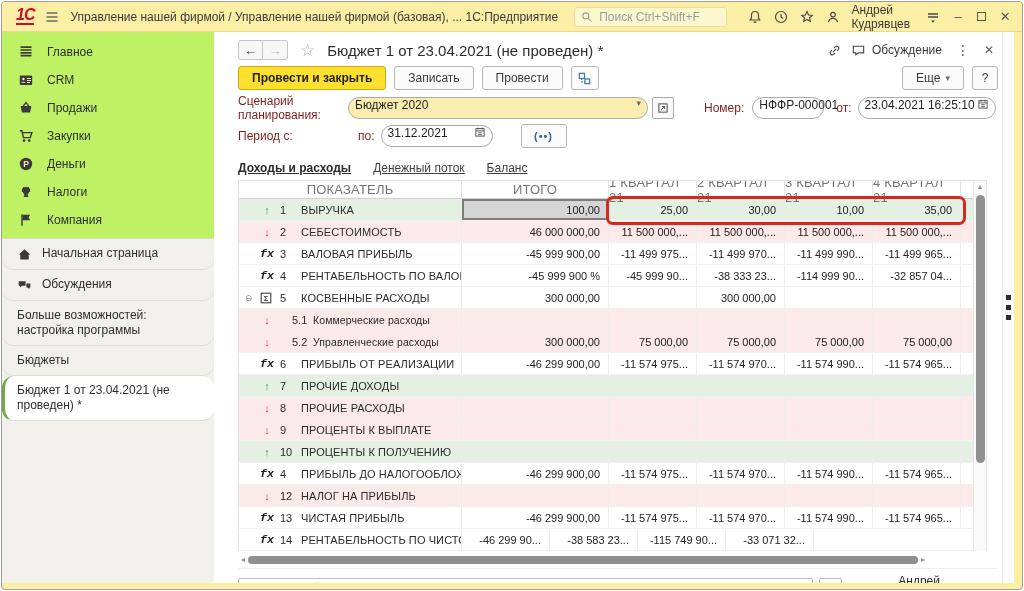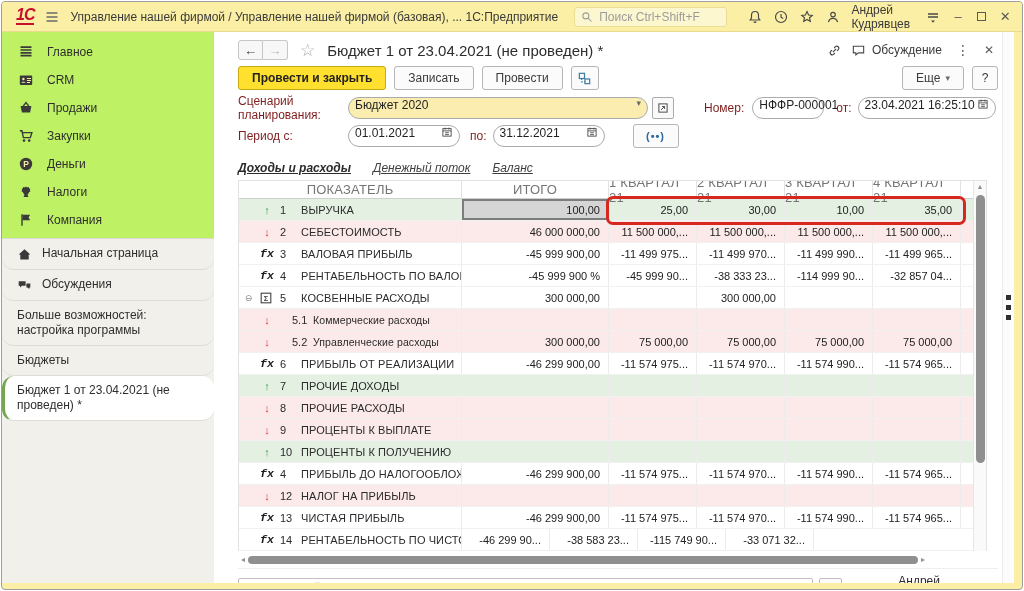--- a/index.html
+++ b/index.html
@@ -65,21 +65,21 @@
     align-items:flex-start; padding:0 6px; color:#1F1F1F; }
   .input.scenario { width:300px; background:#FBEDAF; justify-content:space-between; }
   .input .cal { margin-left:auto; cursor:pointer; display:inline-flex; }
   .openbtn { width:22px; height:22px; border:1px solid #ABABAB; border-radius:2px; background:#F9F9F9;
     margin-left:4px; display:inline-flex; align-items:center; justify-content:center; cursor:pointer; }
   .periodbtn { width:46px; height:24px; border:1px solid #B5B5B5; border-radius:3px; background:#FBFBFB;
     margin-left:28px; color:#2D6A9F; font-weight:bold; text-align:center; cursor:pointer; font-size:11px;
     display:inline-flex; align-items:center; justify-content:center; letter-spacing:1px; }
 
   .tabs { height:30px; flex:0 0 30px; display:flex; align-items:center; gap:22px; padding-top:6px; }
-  .tab { color:#3F3F3F; text-decoration:underline; cursor:pointer;font-style:italic; }
+  .tab { color:#3F3F3F; text-decoration:underline; cursor:pointer; }
   .tab.active { font-weight:bold; color:#2B2B2B; }
 
   
   .grid { position:relative; width:749px; flex:0 0 371px; border:1px solid #E2E2E2; border-bottom:none; overflow:hidden; }
   .g-row { display:flex; height:22px; align-items:stretch; border-bottom:1px solid #F1F1F1; }
   .g-head { display:flex; height:18px; border-bottom:1px solid #CFCFCF; background:#FFFFFF; }
   .hc { font-size:13px; color:#757575; display:flex; align-items:center; justify-content:center;
     border-right:1px solid #E3E3E3; letter-spacing:.2px; }
   .c0 { width:223px; flex:0 0 223px; }
   .c1 { width:147px; flex:0 0 147px; }
@@ -345,29 +345,20 @@
             <svg width="12" height="12" viewBox="0 0 16 16" fill="none" stroke="#4A4A4A" stroke-width="1.2">
                 <rect x="2.5" y="3.5" width="11" height="10"></rect>
                 <path d="M2.5 6.5h11M5.5 2.2v2.6M10.5 2.2v2.6M5.5 9h5M5.5 11.5h5"></path>
               </svg>
           </span>
         </span>
       </div>
 
       <div class="field-row">
         <span class="flabel">Период с:</span>
-        <span class="input" style="width:112px">
-          <span>01.01.2021</span>
-          <span class="cal">
-            <svg width="12" height="12" viewBox="0 0 16 16" fill="none" stroke="#4A4A4A" stroke-width="1.2">
-                <rect x="2.5" y="3.5" width="11" height="10"></rect>
-                <path d="M2.5 6.5h11M5.5 2.2v2.6M10.5 2.2v2.6M5.5 9h5M5.5 11.5h5"></path>
-              </svg>
-          </span>
-        </span>
         <span class="flabel" style="width:auto;flex:0 0 auto;margin:0 6px 0 10px">по:</span>
         <span class="input" style="width:112px">
           <span>31.12.2021</span>
           <span class="cal">
             <svg width="12" height="12" viewBox="0 0 16 16" fill="none" stroke="#4A4A4A" stroke-width="1.2">
                 <rect x="2.5" y="3.5" width="11" height="10"></rect>
                 <path d="M2.5 6.5h11M5.5 2.2v2.6M10.5 2.2v2.6M5.5 9h5M5.5 11.5h5"></path>
               </svg>
           </span>
         </span>

